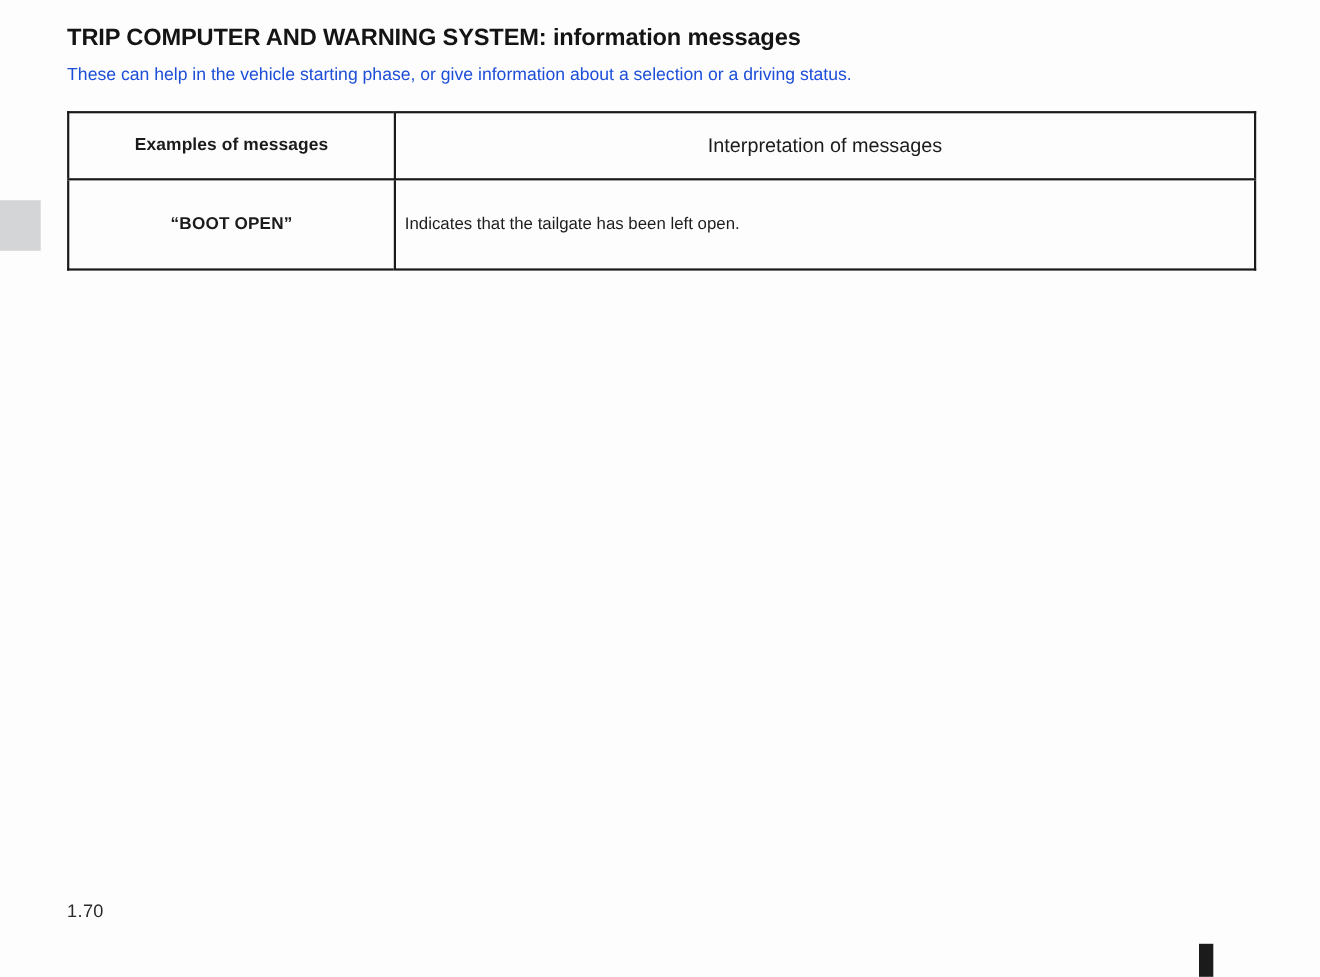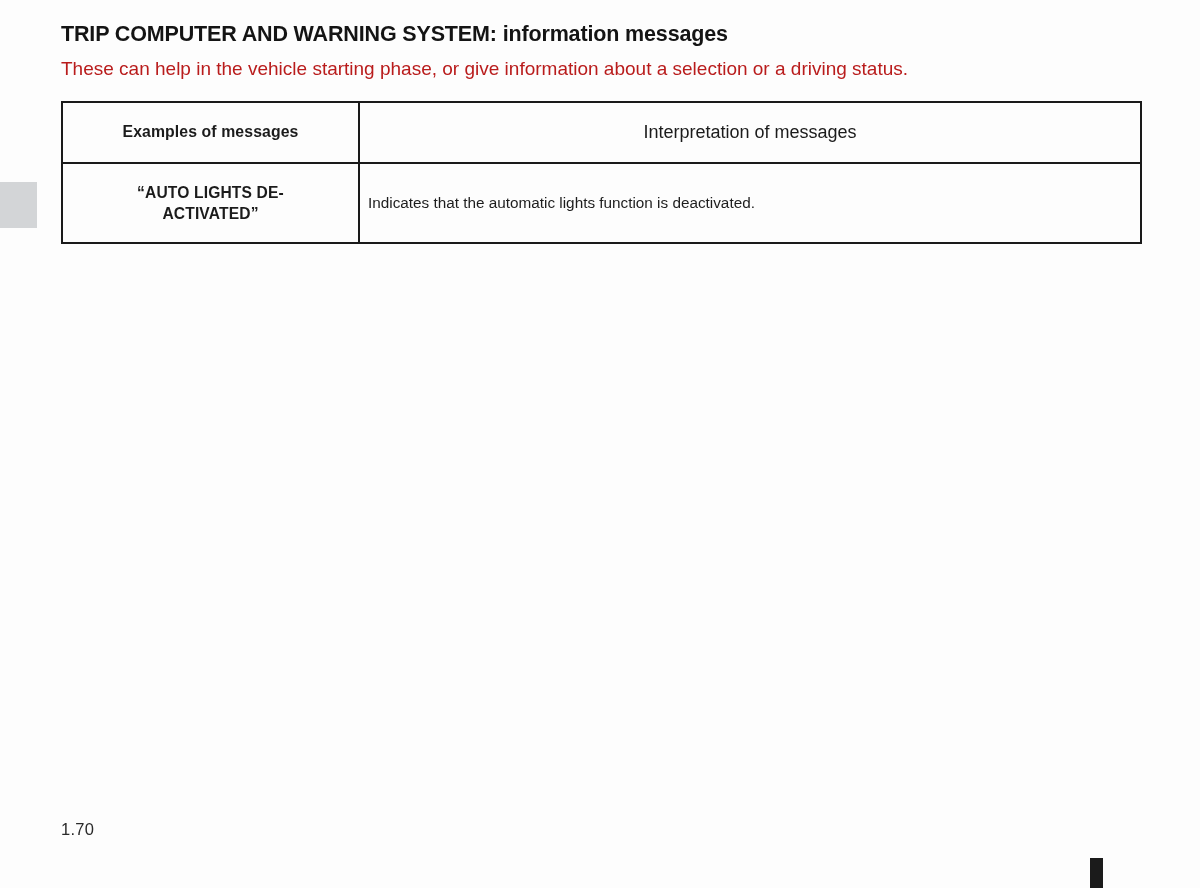--- a/index.html
+++ b/index.html
@@ -42,23 +42,23 @@
     font-size: 21.5px;
     font-weight: bold;
     letter-spacing: -0.15px;
     line-height: 26px;
     color: #141414;
   }
 
   .intro {
     margin: 0;
     padding-top: 12px;
-    font-size: 19px;
+    font-size: 16px;
     line-height: 20.5px;
-    color: #b91c1c;
+    color: #1d4ed8;
   }
   .intro .line {
     display: block;
     white-space: nowrap;
   }
 
   
   .msg-table {
     margin-top: 21px;
     width: 1079px;
@@ -157,26 +157,23 @@
       <col class="c-left">
       <col class="c-right">
     </colgroup>
     <thead>
       <tr>
         <th class="head-left">Examples of messages</th>
         <th class="head-right">Interpretation of messages</th>
       </tr>
     </thead>
     <tbody>
-      <tr class="row-3">
-        <td class="cell-msg">
-          <span>“AUTO LIGHTS DE-</span><br>
-          <span>ACTIVATED”</span>
-        </td>
-        <td class="cell-desc">Indicates that the automatic lights function is deactivated.</td>
+      <tr class="row-1">
+        <td class="cell-msg">“BOOT OPEN”</td>
+        <td class="cell-desc">Indicates that the tailgate has been left open.</td>
       </tr>
     </tbody>
   </table>
 
 </div>
 
 <div class="page-number">1.70</div>
 
 <div class="edge-marker"></div>
 

